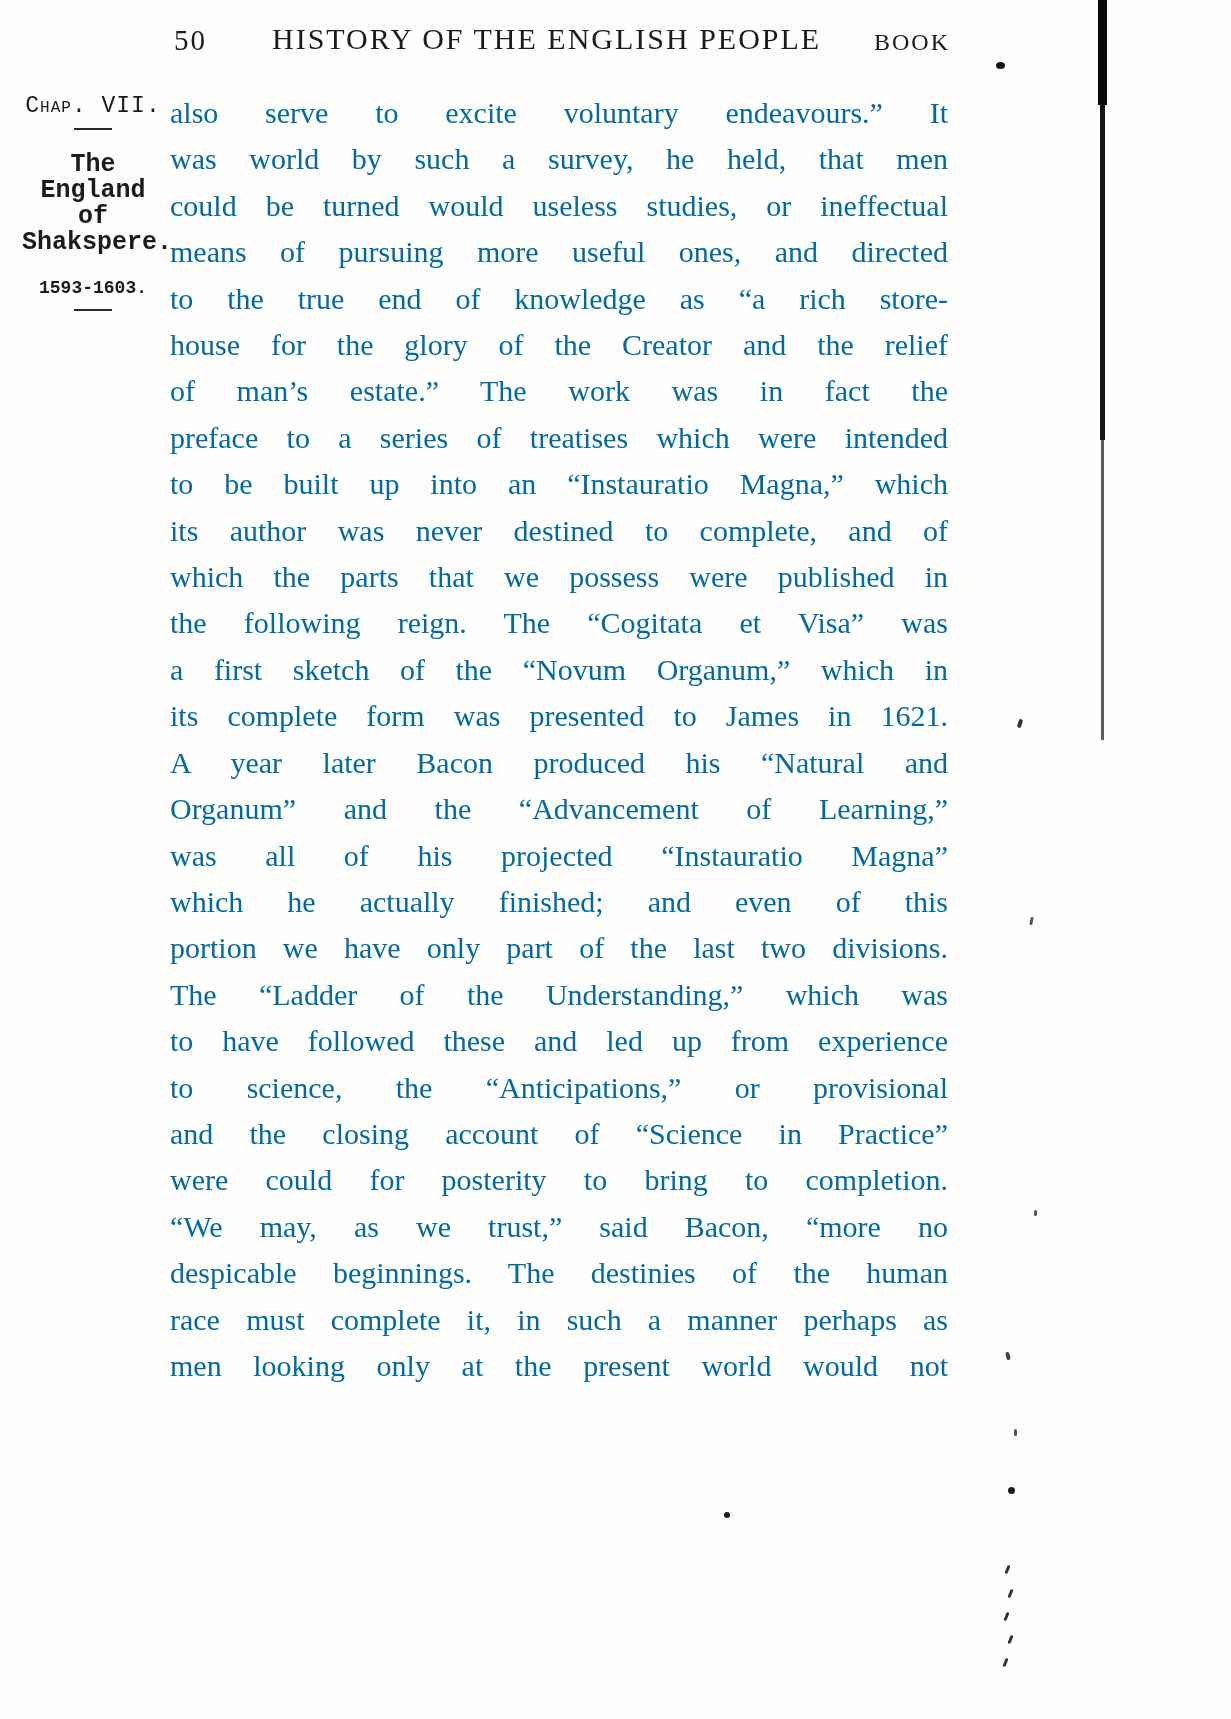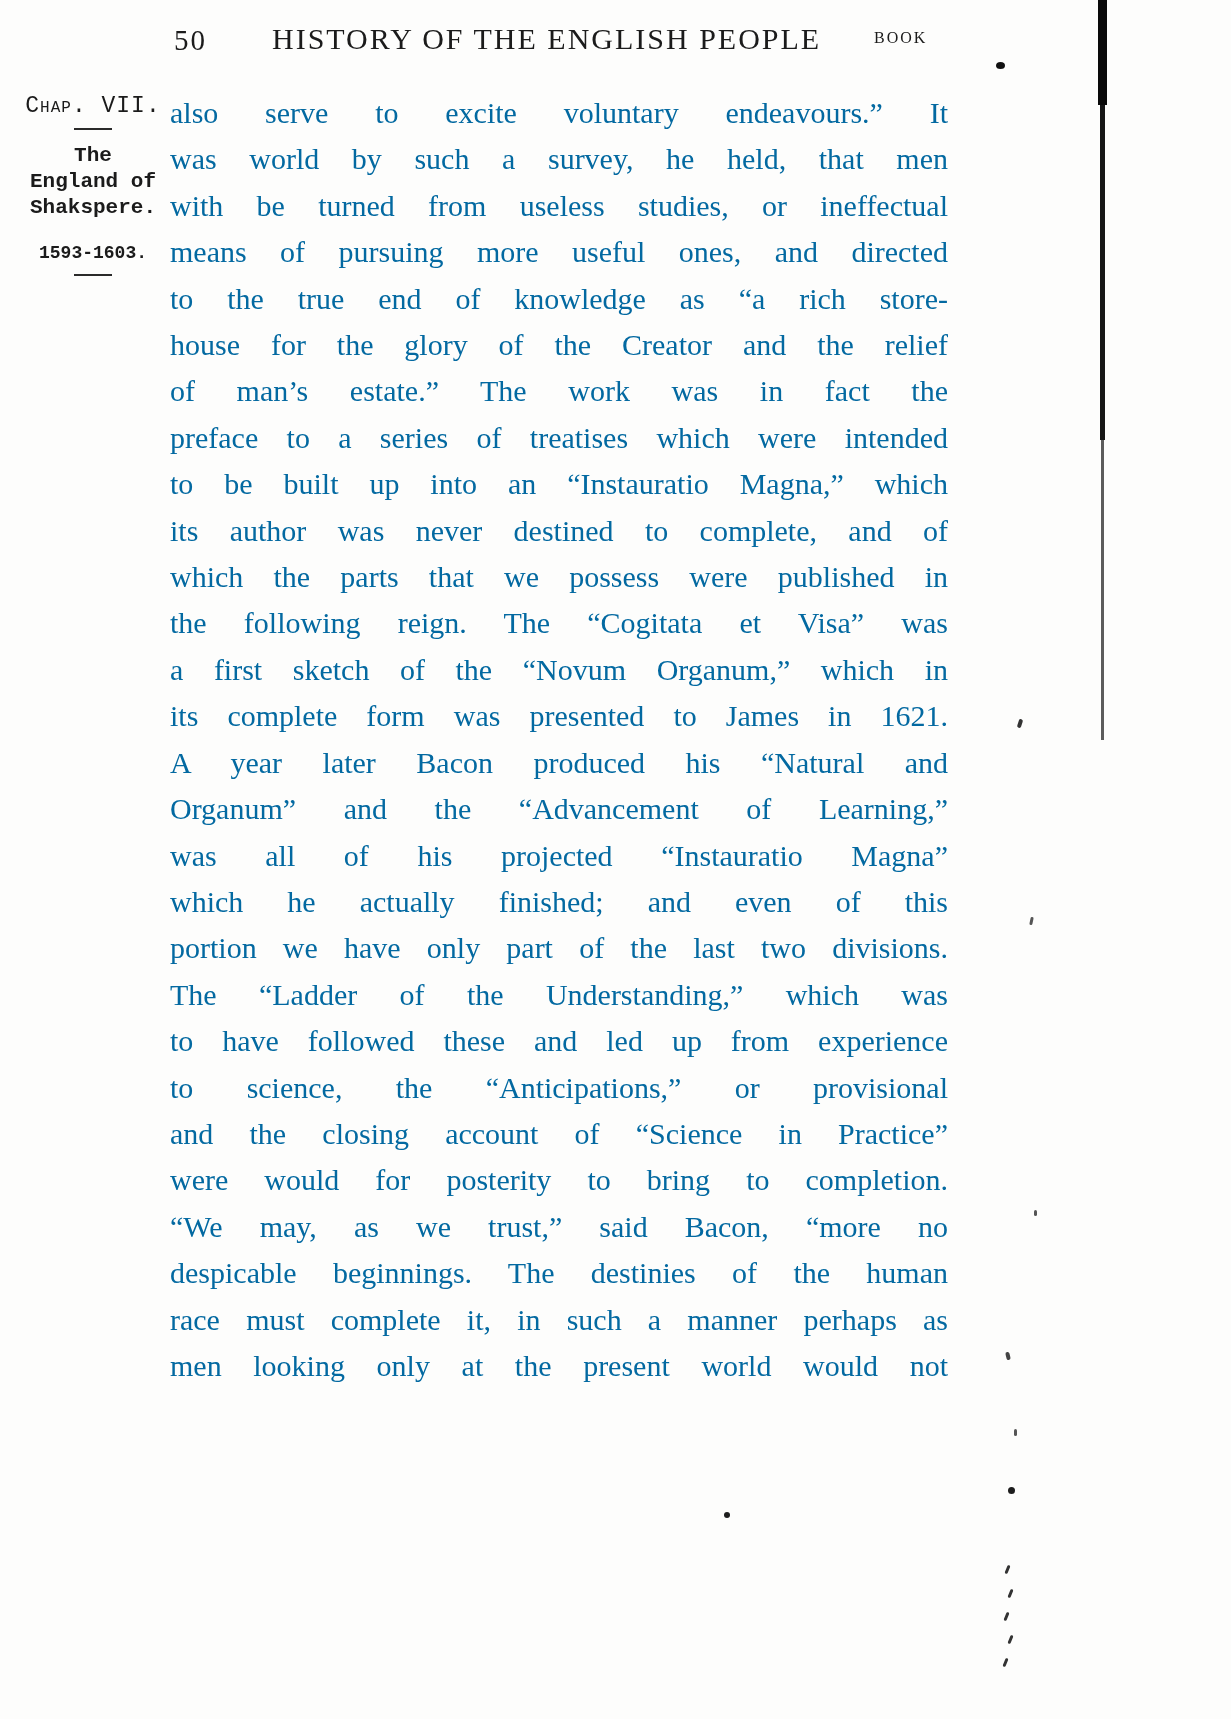--- a/index.html
+++ b/index.html
@@ -27,21 +27,21 @@
   .running-title {
     position: absolute;
     left: 272px; top: 22px;
     font-size: 30px;
     letter-spacing: 2px;
     white-space: nowrap;
   }
   .book-label {
     position: absolute;
     left: 874px; top: 29px;
-    font-size: 16px;
+    font-size: 24px;
     letter-spacing: 2px;
   }
 
   
   .margin-notes {
     position: absolute;
     left: 22px; top: 92px;
     width: 142px;
     text-align: center;
     font-family: Liberation Mono, monospace;
@@ -51,22 +51,22 @@
     font-variant: small-caps;
     letter-spacing: 1px;
     line-height: 28px;
   }
   .note-rule {
     width: 38px; height: 2px;
     background: #2a2a2a;
     margin: 8px auto 0 auto;
   }
   .note-section {
-    margin-top: 13px;
-    font-size: 21px;
+    margin-top: 22px;
+    font-size: 25px;
     font-weight: bold;
     line-height: 26px;
   }
   .note-date {
     margin-top: 19px;
     font-size: 18px;
     font-weight: bold;
     line-height: 26px;
   }
 
@@ -126,21 +126,21 @@
     <div class="note-date">1593-1603.</div>
     <div class="note-rule"></div>
   </aside>
 
   <main class="body-text">
 
       <div class="line">also serve to excite voluntary endeavours.” It</div>
 
       <div class="line">was world by such a survey, he held, that men</div>
 
-      <div class="line">with be turned from useless studies, or ineffectual</div>
+      <div class="line">could be turned would useless studies, or ineffectual</div>
 
       <div class="line">means of pursuing more useful ones, and directed</div>
 
       <div class="line">to the true end of knowledge as “a rich store-</div>
 
       <div class="line">house for the glory of the Creator and the relief</div>
 
       <div class="line">of man’s estate.” The work was in fact the</div>
 
       <div class="line">preface to a series of treatises which were intended</div>
@@ -170,21 +170,21 @@
 
       <div class="line">The “Ladder of the Understanding,” which was</div>
 
       <div class="line">to have followed these and led up from experience</div>
 
       <div class="line">to science, the “Anticipations,” or provisional</div>
 
 
       <div class="line">and the closing account of “Science in Practice”</div>
 
-      <div class="line">were would for posterity to bring to completion.</div>
+      <div class="line">were could for posterity to bring to completion.</div>
 
       <div class="line">“We may, as we trust,” said Bacon, “more no</div>
 
       <div class="line">despicable beginnings. The destinies of the human</div>
 
       <div class="line">race must complete it, in such a manner perhaps as</div>
 
       <div class="line">men looking only at the present world would not</div>
     </main>
 

